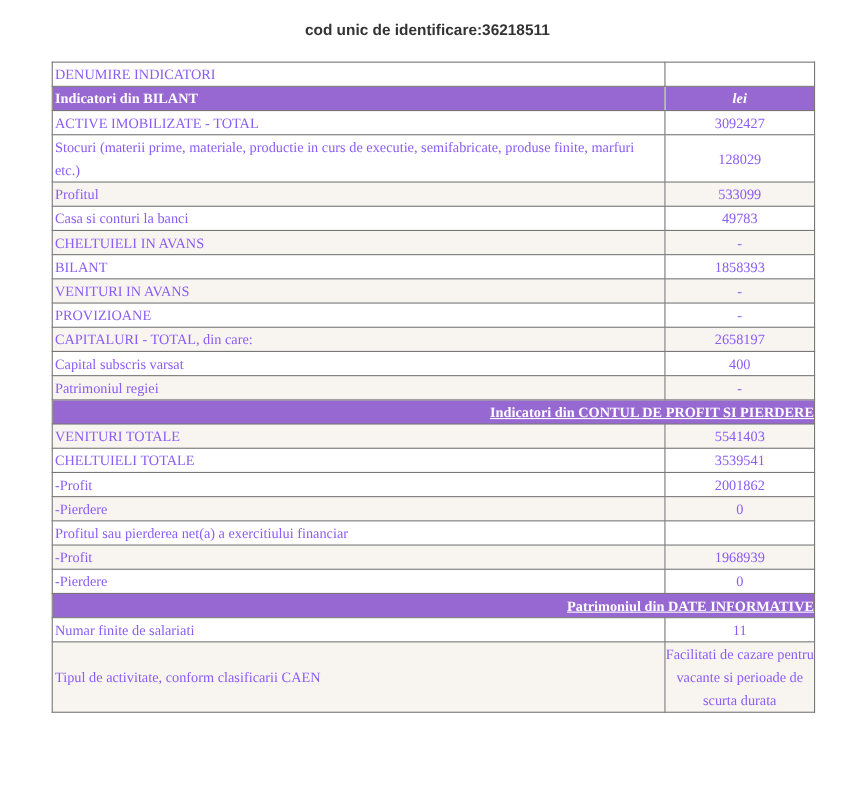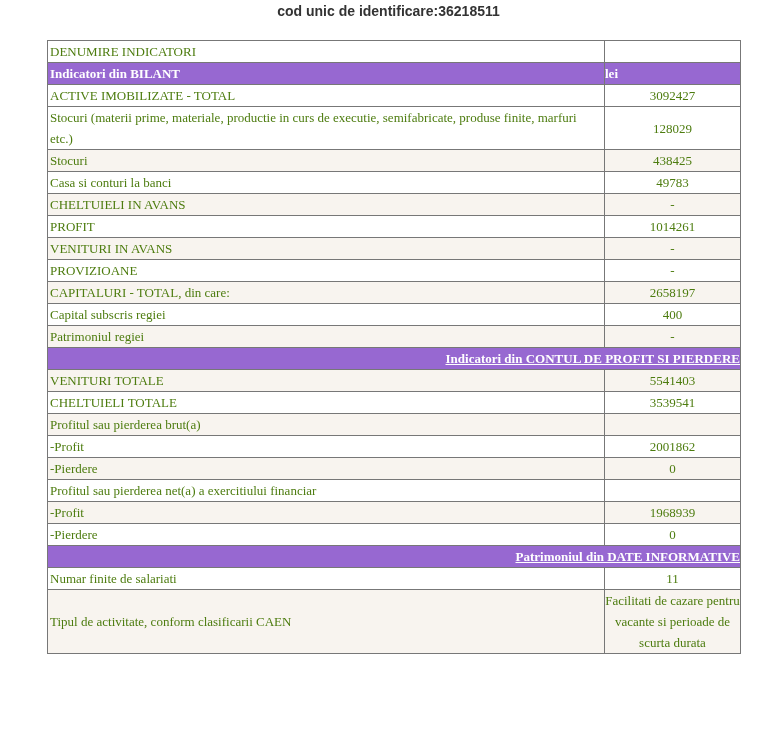--- a/index.html
+++ b/index.html
@@ -19,51 +19,52 @@
     overflow: hidden;
     font-family: "Liberation Serif", serif;
   }
   .page-title {
     padding-top: 3px;
     text-align: center;
     font-family: "Liberation Sans", sans-serif;
     font-weight: bold;
     font-size: 14px;
     color: var(--title-col);
+    margin-top: 16px;
   }
   table.indicators {
     border-collapse: collapse;
     table-layout: fixed;
     margin: 21px 0 0 47px;
     width: 693px;
   }
   table.indicators td {
     border: 1px solid var(--border-col);
     font-size: 13px;
     line-height: 21px;
-    color: #4d7c0f;
+    color: #8b5cf6;
     vertical-align: middle;
     overflow: hidden;
   }
   td.label-cell {
     text-align: left;
     padding: 0 2px;
   }
   td.value-cell {
     text-align: center;
     padding: 0;
   }
   tr.alt td { background: var(--stripe-bg); }
   tr.section-row td {
     background: var(--section-bg);
     color: var(--section-text);
     font-weight: bold;
   }
   td.section-label { text-align: left; padding: 0 2px; margin-left: 38px; }
-  td.section-unit  { padding: 0; }
+  td.section-unit  { text-align: center; padding: 0; font-style: italic; }
   td.section-span  { text-align: right; padding: 0; text-decoration: underline; }
 </style>
 </head>
 <body>
 
 <div>
   <div class="page-title">cod unic de identificare:36218511</div>
 
   <table class="indicators">
     <colgroup>
@@ -81,69 +82,65 @@
         </tr>
         <tr>
           <td class="label-cell">ACTIVE IMOBILIZATE - TOTAL</td>
           <td class="value-cell">3092427</td>
         </tr>
         <tr>
           <td class="label-cell">Stocuri (materii prime, materiale, productie in curs de executie, semifabricate, produse finite, marfuri etc.)</td>
           <td class="value-cell">128029</td>
         </tr>
         <tr class="alt">
-          <td class="label-cell">Stocuri</td>
-          <td class="value-cell">438425</td>
+          <td class="label-cell">Profitul</td>
+          <td class="value-cell">533099</td>
         </tr>
         <tr>
           <td class="label-cell">Casa si conturi la banci</td>
           <td class="value-cell">49783</td>
         </tr>
         <tr class="alt">
           <td class="label-cell">CHELTUIELI IN AVANS</td>
           <td class="value-cell">-</td>
         </tr>
         <tr>
-          <td class="label-cell">PROFIT</td>
-          <td class="value-cell">1014261</td>
+          <td class="label-cell">BILANT</td>
+          <td class="value-cell">1858393</td>
         </tr>
         <tr class="alt">
           <td class="label-cell">VENITURI IN AVANS</td>
           <td class="value-cell">-</td>
         </tr>
         <tr>
           <td class="label-cell">PROVIZIOANE</td>
           <td class="value-cell">-</td>
         </tr>
         <tr class="alt">
           <td class="label-cell">CAPITALURI - TOTAL, din care:</td>
           <td class="value-cell">2658197</td>
         </tr>
         <tr>
-          <td class="label-cell">Capital subscris regiei</td>
+          <td class="label-cell">Capital subscris varsat</td>
           <td class="value-cell">400</td>
         </tr>
         <tr class="alt">
           <td class="label-cell">Patrimoniul regiei</td>
           <td class="value-cell">-</td>
         </tr>
         <tr class="section-row">
           <td class="section-span" colspan="2">Indicatori din CONTUL DE PROFIT SI PIERDERE</td>
         </tr>
         <tr class="alt">
           <td class="label-cell">VENITURI TOTALE</td>
           <td class="value-cell">5541403</td>
         </tr>
         <tr>
           <td class="label-cell">CHELTUIELI TOTALE</td>
           <td class="value-cell">3539541</td>
-        </tr>
-        <tr class="alt">
-          <td class="label-cell">Profitul sau pierderea brut(a)</td>
-          <td class="value-cell"></td>
         </tr>
         <tr>
           <td class="label-cell">-Profit</td>
           <td class="value-cell">2001862</td>
         </tr>
         <tr class="alt">
           <td class="label-cell">-Pierdere</td>
           <td class="value-cell">0</td>
         </tr>
         <tr>

